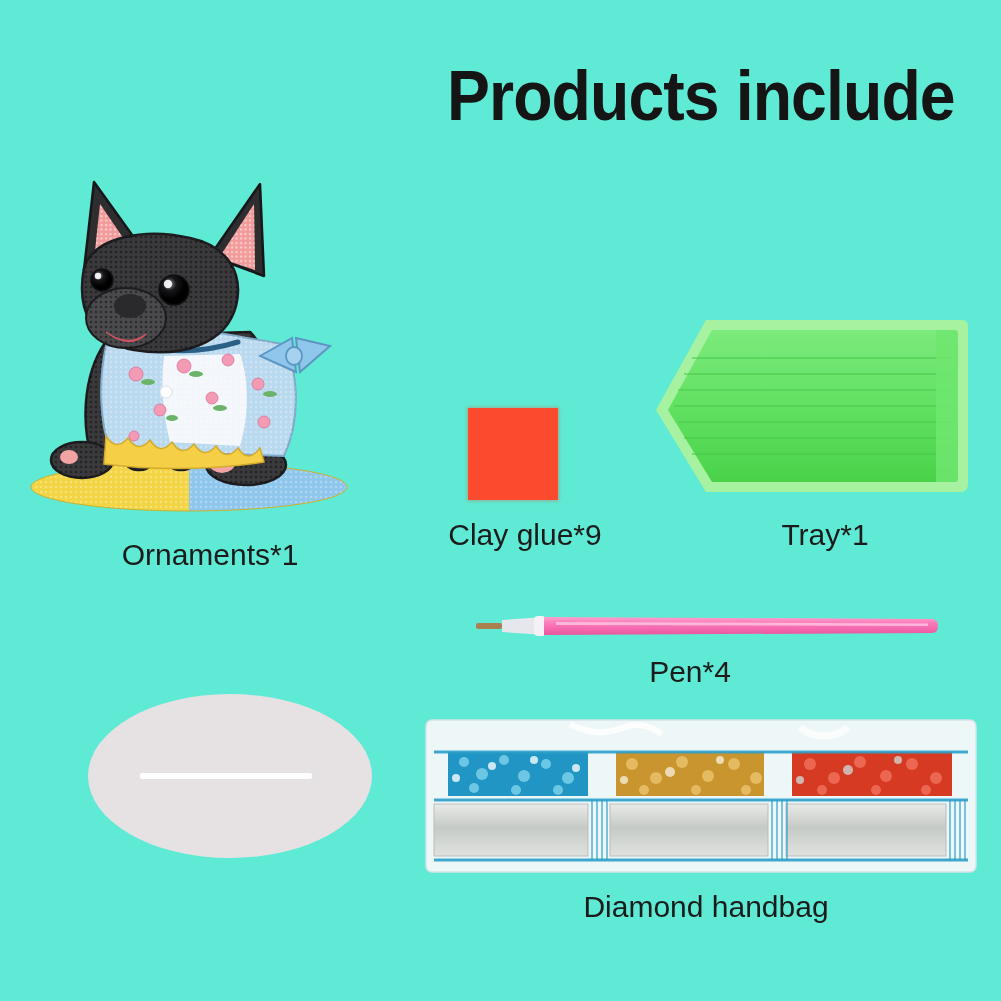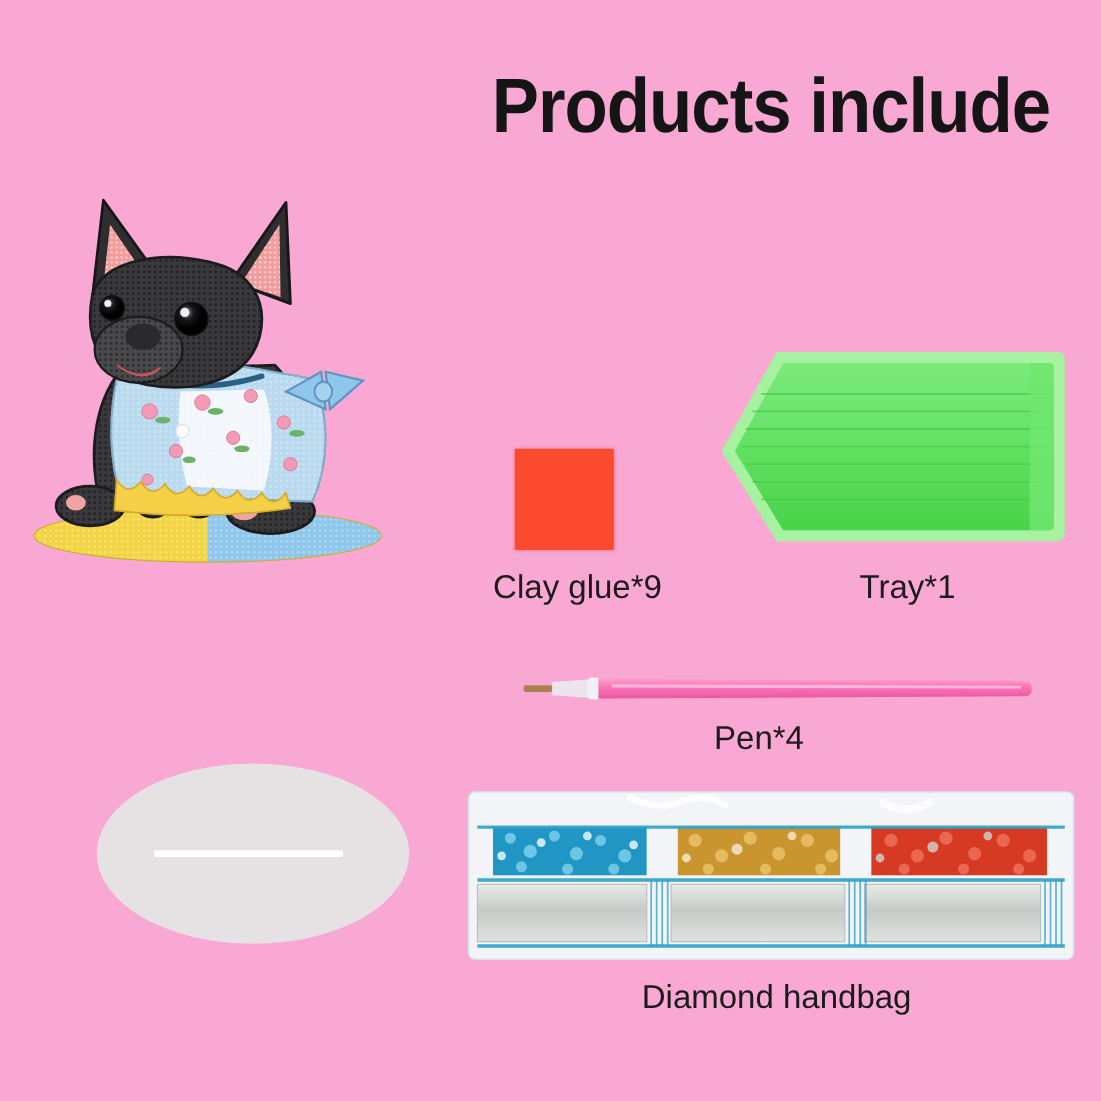--- a/index.html
+++ b/index.html
@@ -8,21 +8,21 @@
     padding: 0;
     background: #ffffff;
   }
   body {
     font-family: "Liberation Sans", sans-serif;
   }
   #page {
     position: relative;
     width: 1001px;
     height: 1001px;
-    background: #f9a8d4;
+    background: #5eead4;
     overflow: hidden;
   }
 
   
   .title {
     position: absolute;
     left: 447px;
     top: 57px;
     width: 545px;
     font-size: 70px;
@@ -227,20 +227,21 @@
         <path d="M92 172 q22 16 40 2 q-16 16 -40 -2 Z" fill="#ef7f86" stroke="#c9545f" stroke-width="1.5"></path>
 
         <circle cx="88" cy="120" r="11" fill="url(#eyeG)" stroke="#111" stroke-width="1.5"></circle>
         <circle cx="84" cy="116" r="3.2" fill="#fff" opacity="0.9"></circle>
         <circle cx="160" cy="130" r="15" fill="url(#eyeG)" stroke="#111" stroke-width="1.5"></circle>
         <circle cx="154" cy="124" r="4.2" fill="#fff" opacity="0.9"></circle>
       </g>
     </svg>
   </div>
 
+  <div class="caption caption-ornaments">Ornaments*1</div>
 
   <div class="clay-glue"></div>
   <div class="caption caption-clayglue">Clay glue*9</div>
 
   <div class="tray">
     <svg viewBox="0 0 318 192" xmlns="http://www.w3.org/2000/svg">
       <defs>
         <linearGradient id="trayG" x1="0" y1="0" x2="0" y2="1">
           <stop offset="0%" stop-color="#7cea7c"></stop>
           <stop offset="55%" stop-color="#5fe05f"></stop>

